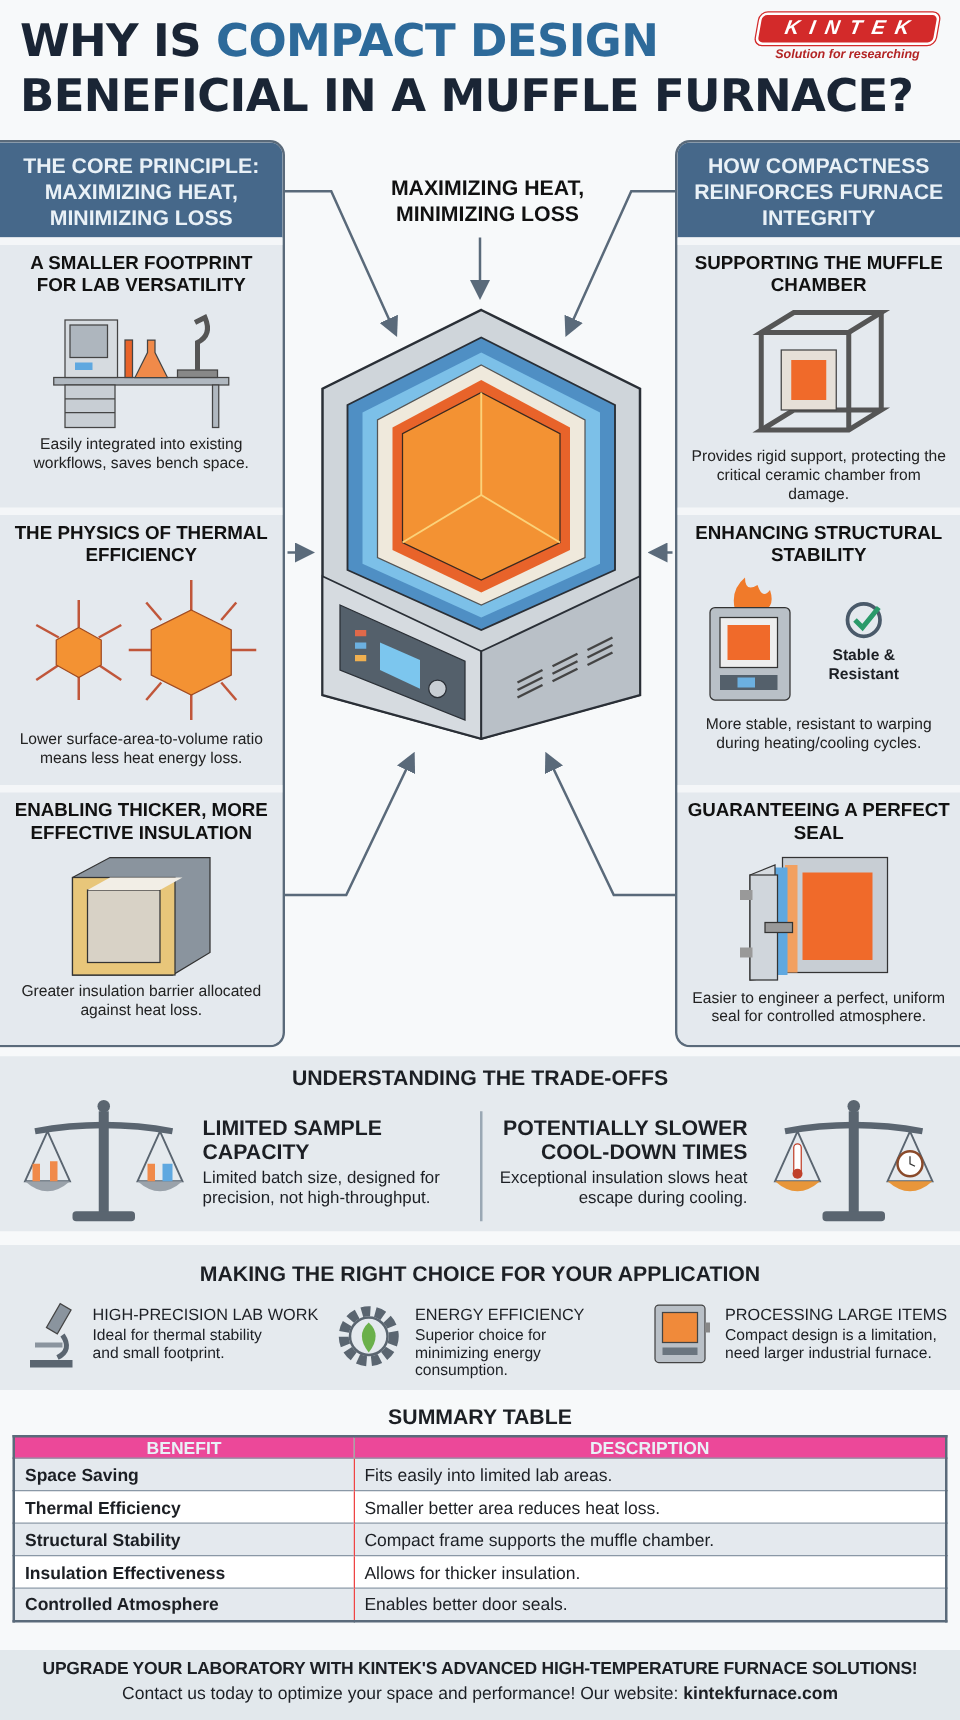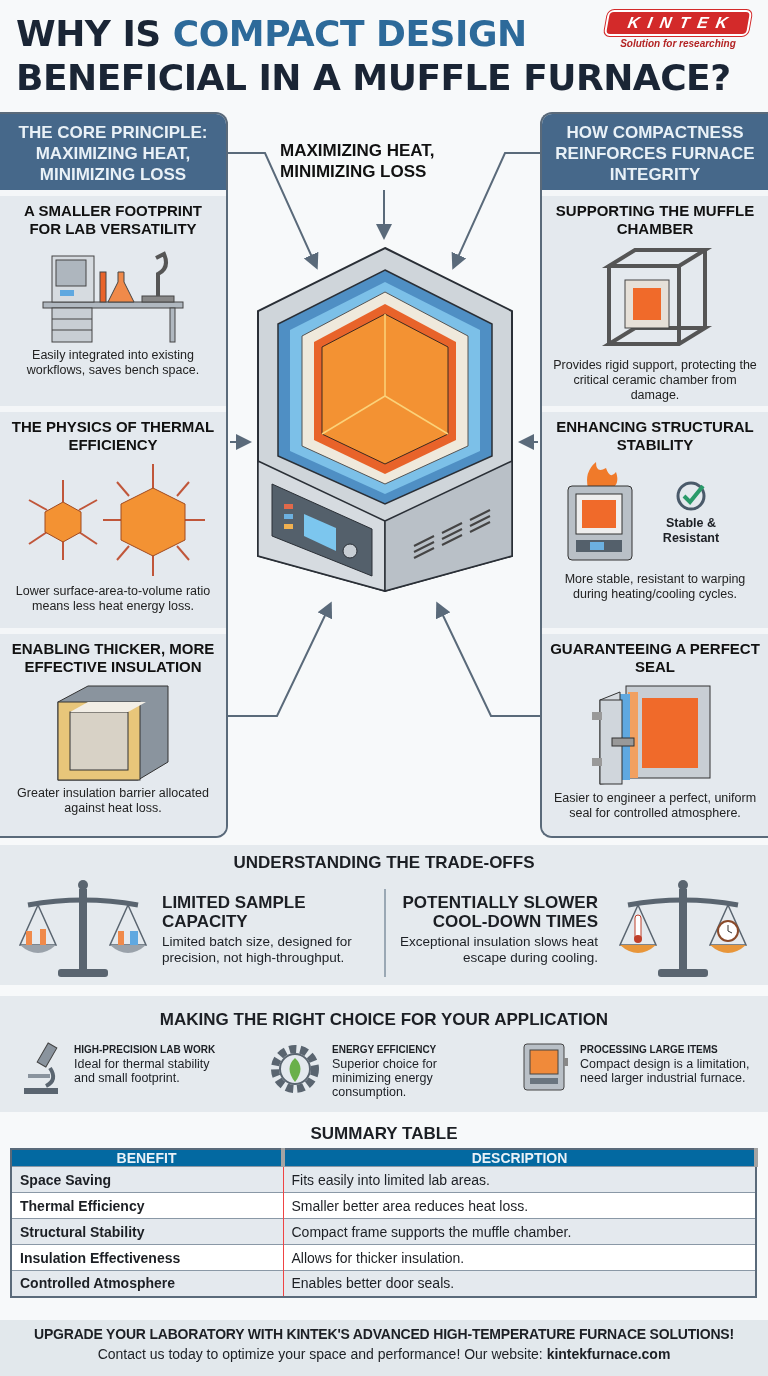--- a/index.html
+++ b/index.html
@@ -10,38 +10,38 @@
 .logo .badge{display:inline-block;background:#d32a2a;color:#fff;font-weight:bold;font-style:italic;letter-spacing:8px;font-size:16px;padding:2px 12px 2px 20px;border-radius:6px;transform:skewX(-10deg);border:2px solid #fff;box-shadow:0 0 0 1px #d32a2a}
 .logo .tag{font-size:10px;font-style:italic;font-weight:bold;color:#b32424;margin-top:2px}
 .panel{position:absolute;background:#e6ebef;border:2px solid #5a6a7a;border-radius:12px;overflow:hidden}
 .panel-left{left:0;top:112px;width:228px;height:726px;border-left:none;border-top-left-radius:0;border-bottom-left-radius:0}
 .panel-right{right:0;top:112px;width:228px;height:726px;border-right:none;border-top-right-radius:0;border-bottom-right-radius:0}
 .phead{background:#46688a;color:#e9f1f7;font-weight:bold;font-size:17px;line-height:21px;text-align:center;padding:8px 6px;height:76px}
 .sec{background:#e4e9ee;text-align:center;padding:6px 8px;border-top:6px solid #f4f6f8}
 .sec h3{font-size:15px;line-height:18px;font-weight:bold;color:#111}
 .sec p{font-size:12.5px;line-height:15px;color:#222;margin-top:4px}
 .ill{margin:6px auto 0;display:block}
-.center-label{position:absolute;left:280px;top:140px;width:220px;font-weight:bold;font-size:17px;line-height:21px;color:#111}
+.center-label{position:absolute;left:280px;top:140px;width:220px;text-align:center;font-weight:bold;font-size:17px;line-height:21px;color:#111}
 .conn{position:absolute;left:0;top:0;width:768px;height:840px;pointer-events:none}
 .furnace{position:absolute;left:254px;top:246px;width:262px;height:350px}
 .tradeoffs{position:absolute;left:0;top:845px;width:768px;height:140px;background:#e5eaee}
 .tradeoffs h2{position:absolute;left:0;width:768px;top:8px;text-align:center;font-size:17px;font-weight:bold}
 .to-left{position:absolute;left:162px;top:48px;width:220px}
 .to-right{position:absolute;left:392px;top:48px;width:206px;text-align:right}
 .to-left h4,.to-right h4{font-size:17px;line-height:19px;font-weight:bold}
 .to-left p,.to-right p{font-size:13.5px;line-height:16px;margin-top:3px}
 .to-div{position:absolute;left:384px;top:44px;width:2px;height:88px;background:#9aa8b4}
 .choice{position:absolute;left:0;top:996px;width:768px;height:116px;background:#e5eaee}
 .choice h2{position:absolute;left:0;width:768px;top:14px;text-align:center;font-size:17px;font-weight:bold}
 .ch-item{position:absolute;top:48px}
-.ch-item h4{font-size:10px;font-weight:bold}
+.ch-item h4{font-size:13px;font-weight:normal}
 .ch-item p{font-size:12.5px;line-height:14px;margin-top:2px}
 .summary h2{position:absolute;left:0;width:768px;top:1124px;text-align:center;font-size:17px;font-weight:bold}
 .stable{position:absolute;left:10px;top:1148px;width:748px;border-collapse:collapse;border:2px solid #5a6a7a;font-size:14px}
-.stable th{background:#0369a1;color:#e9f1f7;font-weight:bold;font-size:14px;height:16px;border-right:4px solid #a3a3a3}
+.stable th{background:#ec4899;color:#e9f1f7;font-weight:bold;font-size:14px;height:16px;border-right:1px solid #a3a3a3}
 .stable td{height:26px;padding:0 8px;border-top:1px solid #8a98a6;border-right:1px solid #ef4444}
 .stable tr:nth-child(even) td{background:#e4e9ee}
 .stable tr:nth-child(odd) td{background:#fff}
 .stable td.b{font-weight:bold;width:272px}
 .footer{position:absolute;left:0;top:1320px;width:768px;height:56px;background:#e2e8ec;text-align:center}
 .footer .l1{font-weight:bold;font-size:14px;padding-top:6px;letter-spacing:-0.2px}
 .footer .l2{font-size:14px;margin-top:4px}
 .footer .l2 b{font-weight:bold}
 </style>
 </head>

